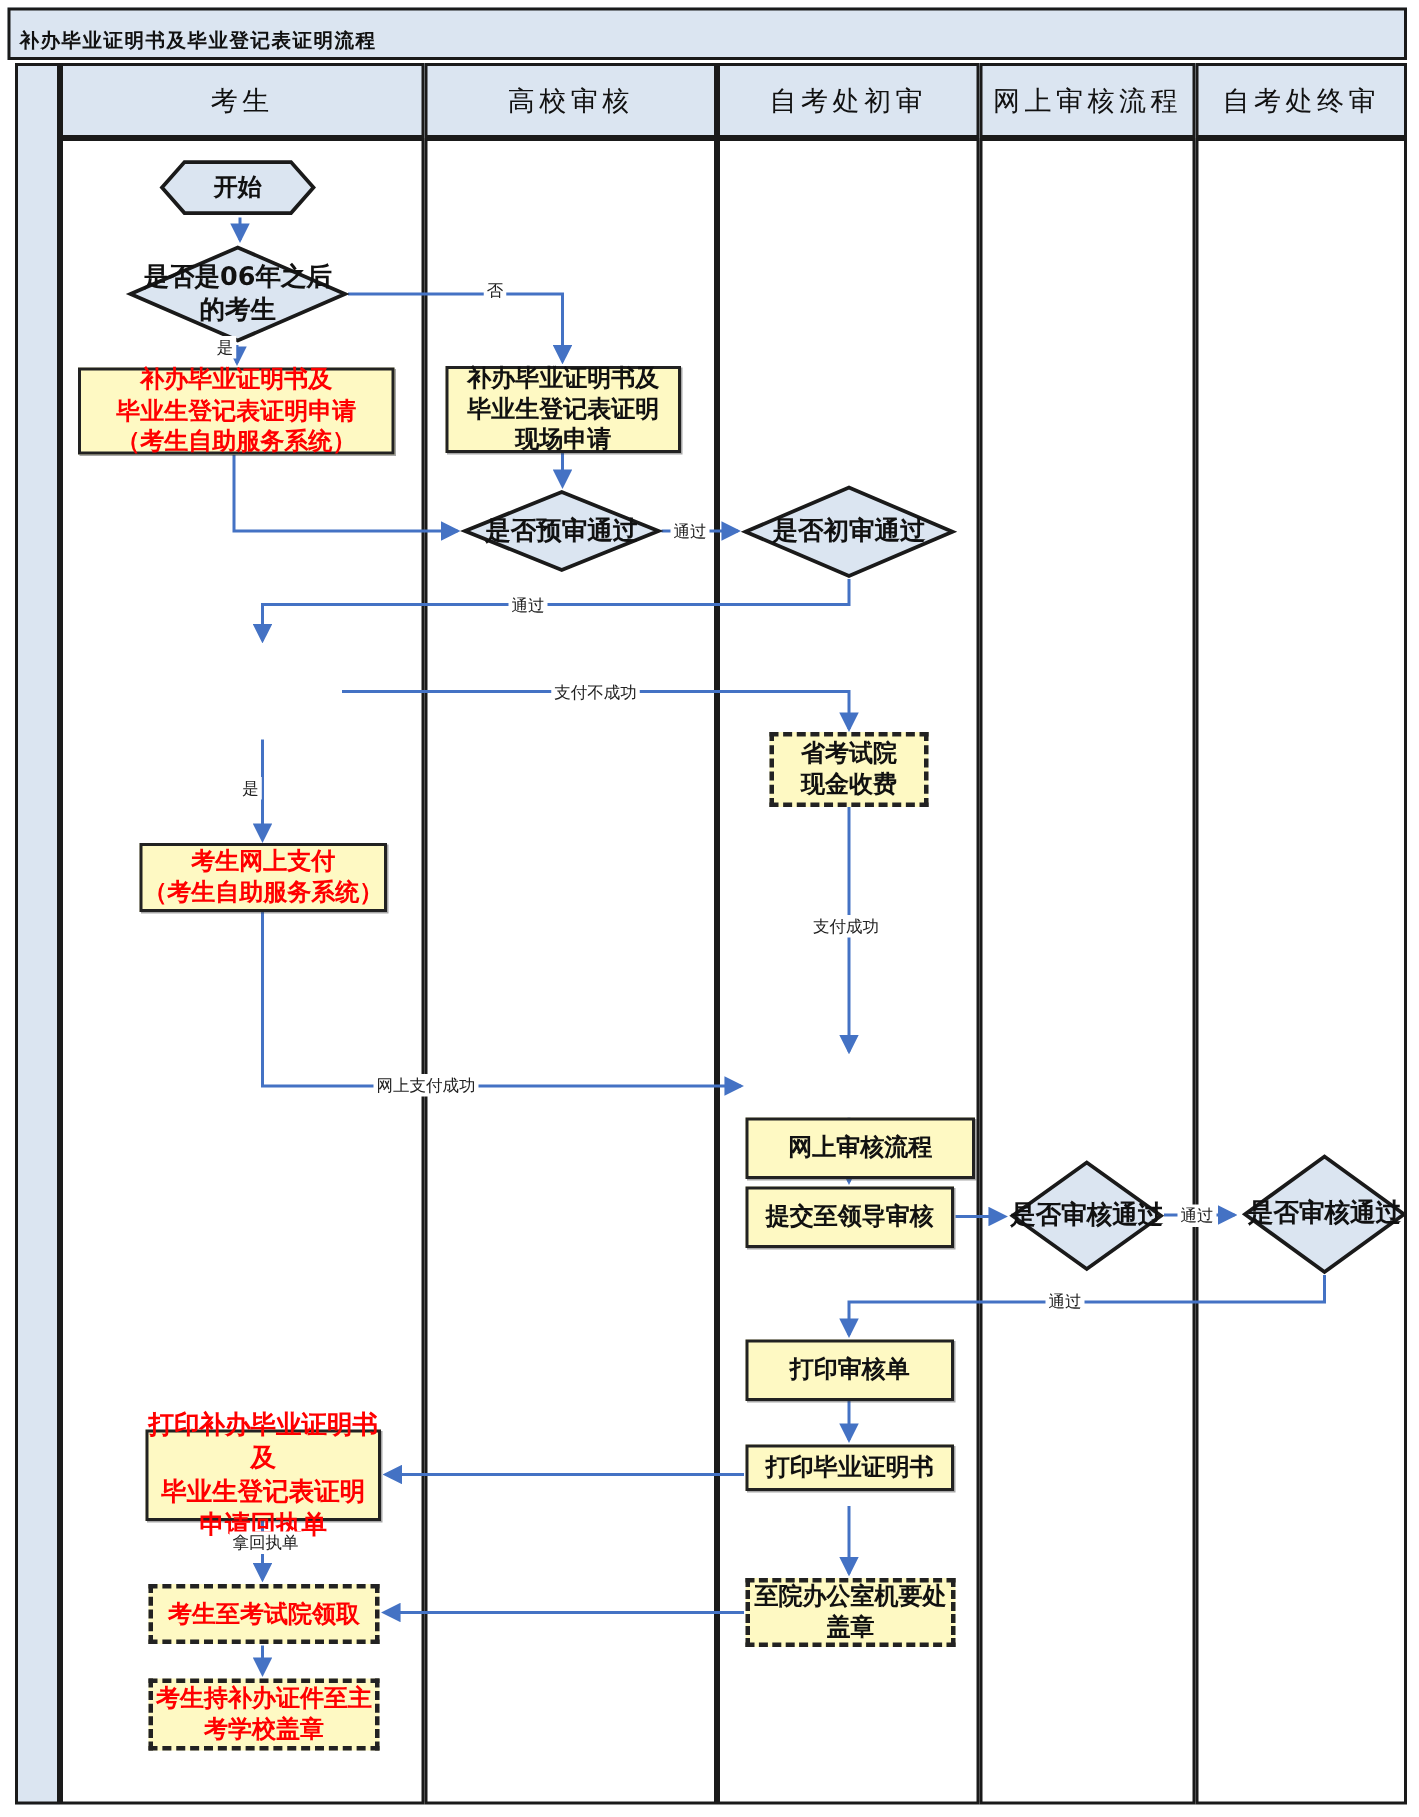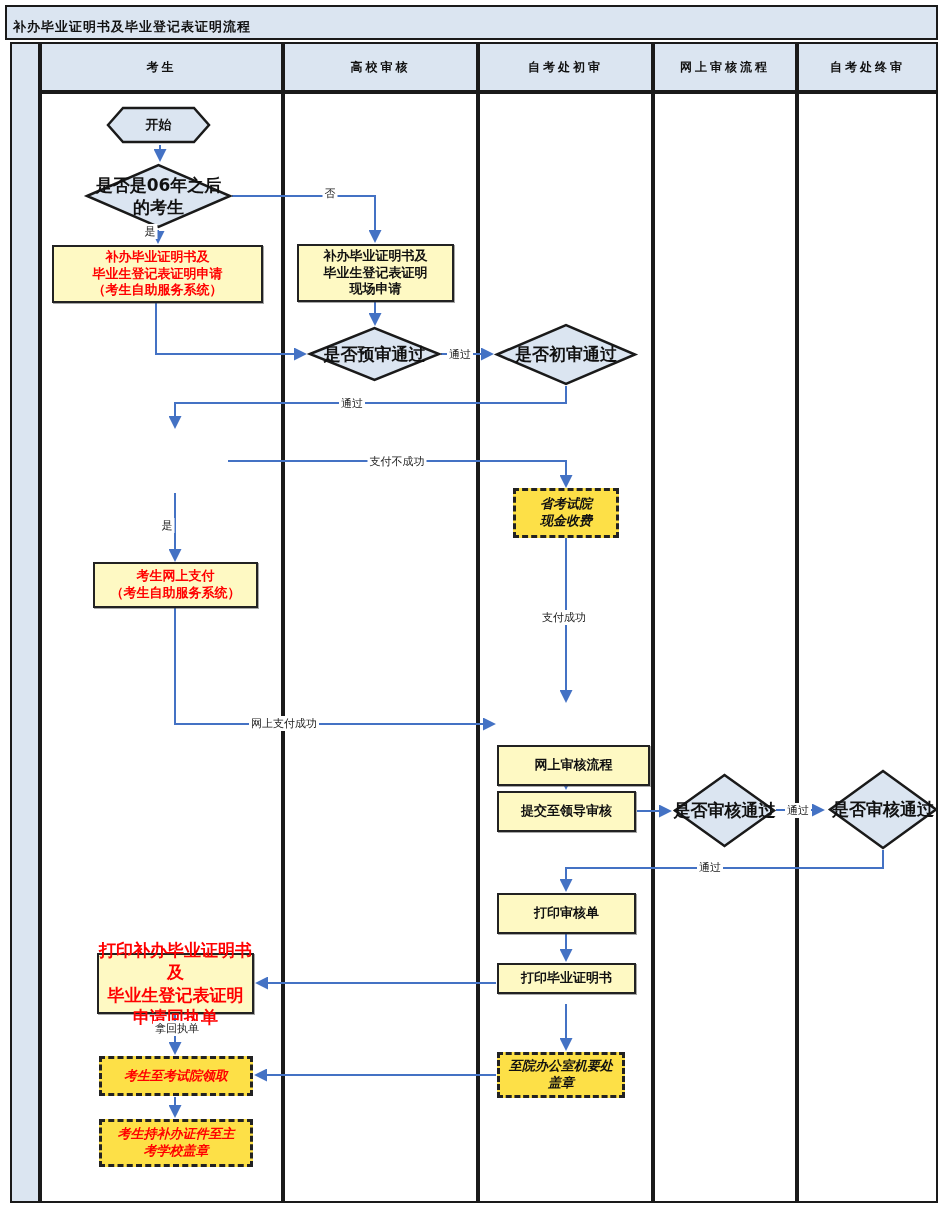--- a/index.html
+++ b/index.html
@@ -8,31 +8,31 @@
   .canvas { position:relative; width:946px; height:1211px; background:#fff; overflow:hidden; }
 
   .titlebar { position:absolute; left:5px; top:5px; width:933px; height:35px;
     background:#dbe5f1; border:2px solid #1a1a1a; font-weight:bold; font-size:13px;
     color:#111; display:flex; align-items:flex-end; padding:0 0 2px 6px; letter-spacing:1px; }
 
   .lane-strip { position:absolute; left:10px; top:42px; width:30px; height:1161px;
     background:#dbe5f1; border:2px solid #1a1a1a; }
   .lane-head { position:absolute; top:42px; height:50px; background:#dbe5f1;
     border:2px solid #1a1a1a; display:flex; align-items:center; justify-content:center;
-    font-weight:bold; font-size:12px; letter-spacing:3px; color:#111; }
+    font-weight:normal; font-size:18px; letter-spacing:3px; color:#111; }
   .lane-body { position:absolute; top:92px; height:1111px; border:2px solid #1a1a1a; }
 
   .connectors { position:absolute; left:0; top:0; pointer-events:none; }
   .connectors polyline { fill:none; stroke:#4472c4; stroke-width:2; }
 
   .node { position:absolute; }
   .process { background:#fef9c3; border:2px solid #222; box-shadow:1px 1px 0 rgba(60,60,60,.45); }
-  .dashedbox { background:#fde047; border:3px dashed #222;font-style:italic; }
+  .dashedbox { background:#fef9c3; border:3px dashed #222; }
   .node .txt { position:absolute; inset:0; display:flex; align-items:center; justify-content:center;
-    text-align:center; font-weight:bold; font-size:13px; line-height:1.3; color:#111; white-space:pre-line; }
+    text-align:center; font-weight:bold; font-size:16px; line-height:1.3; color:#111; white-space:pre-line; }
   .txt.red { color:#ff0000; }
   .txt.sm { font-size:17px; }
   .shape { position:absolute; inset:0; width:100%; height:100%; overflow:visible; }
   .shape polygon { fill:#dbe5f1; stroke:#1a1a1a; stroke-width:2.5; }
 
   .elabel { position:absolute; transform:translateX(-50%); background:#fff; padding:0 2px;
     font-size:11px; color:#222; white-space:nowrap; }
 </style>
 </head>
 <body>
@@ -167,21 +167,21 @@
   <div class="node process" style="left:97px;top:953px;width:157px;height:61px">
     <span class="txt red sm">打印补办毕业证明书及
 毕业生登记表证明
 申请回执单</span>
   </div>
 
   <div class="node dashedbox" style="left:99px;top:1056px;width:154px;height:40px">
     <span class="txt red">考生至考试院领取</span>
   </div>
 
-  <div class="node dashedbox" style="left:497px;top:1052px;width:128px;height:46px">
+  <div class="node dashedbox" style="left:497px;top:1052px;width:140px;height:46px">
     <span class="txt">至院办公室机要处
 盖章</span>
   </div>
 
   <div class="node dashedbox" style="left:99px;top:1119px;width:154px;height:48px">
     <span class="txt red">考生持补办证件至主
 考学校盖章</span>
   </div>
 
   <div class="elabel" style="left:330px;top:186px">否</div>

